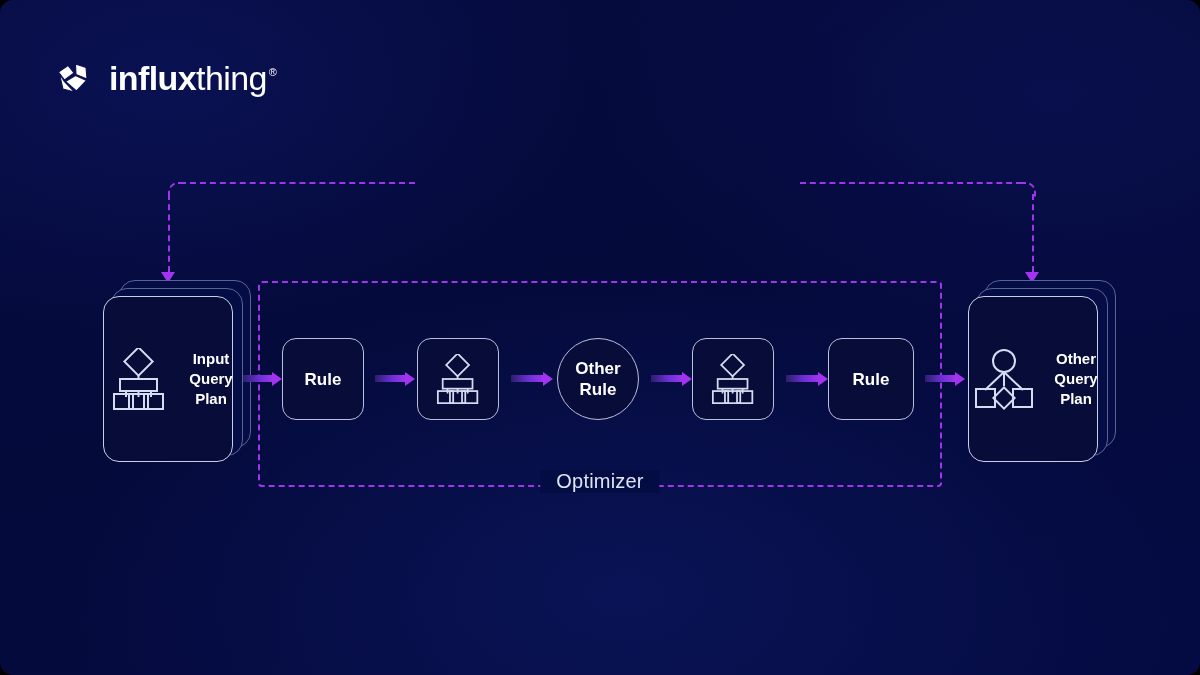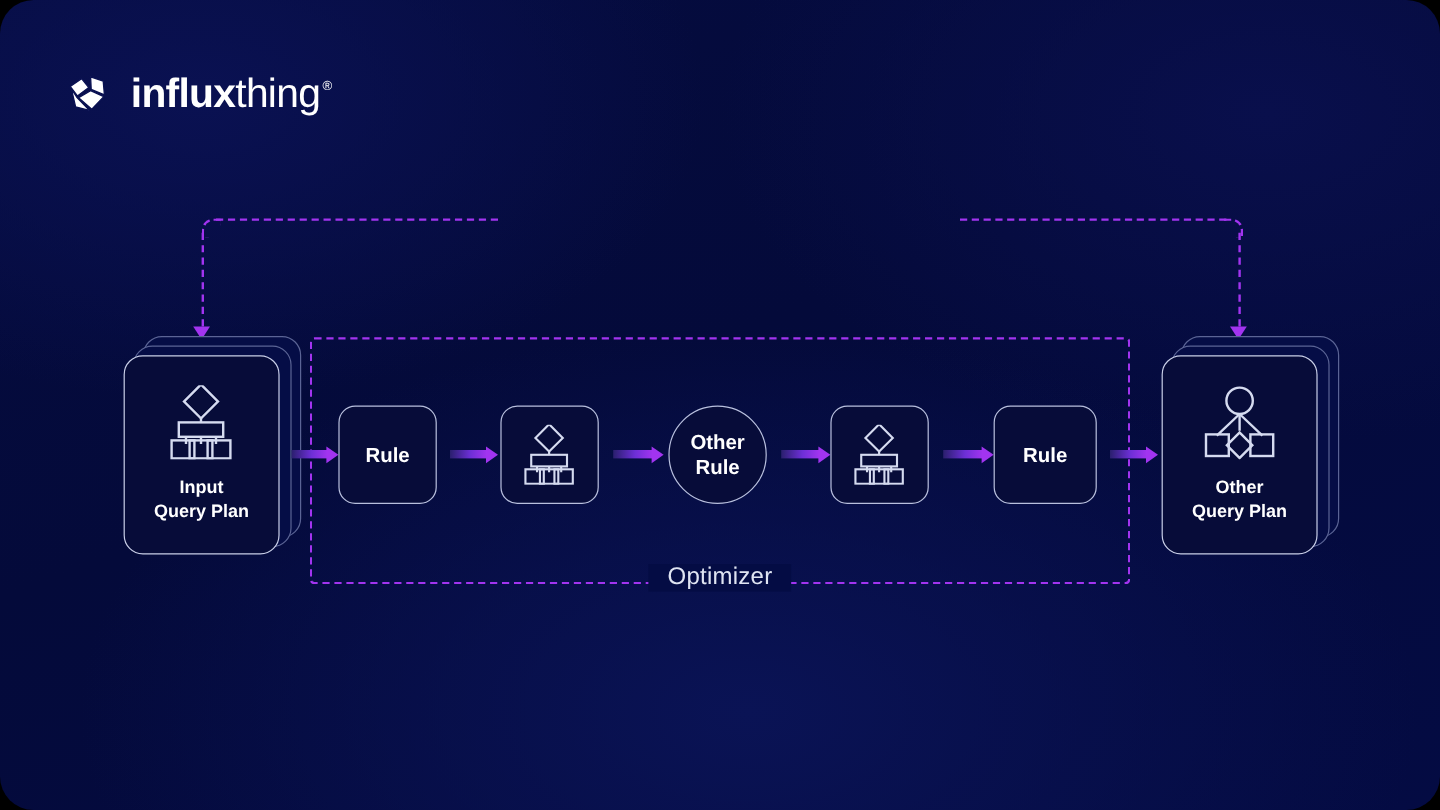--- a/index.html
+++ b/index.html
@@ -1,19 +1,19 @@
 <!DOCTYPE html>
 <html><head>
 <meta charset="utf-8">
 <style>
   html,body{margin:0;padding:0;background:#000;}
   body{width:1200px;height:675px;overflow:hidden;font-family:"Liberation Sans",sans-serif;}
 
   #stage{
-    position:relative;width:1200px;height:675px;border-radius:28px;overflow:hidden;
+    position:relative;width:1200px;height:675px;border-radius:13px;overflow:hidden;
     background:
       radial-gradient(900px 520px at 52% 88%, #0a1355 0%, rgba(10,19,85,0) 62%),
       radial-gradient(700px 420px at 14% 12%, #0a1152 0%, rgba(10,17,82,0) 60%),
       radial-gradient(760px 460px at 88% 14%, #090f4c 0%, rgba(9,15,76,0) 60%),
       linear-gradient(160deg,#050c40 0%,#040a3a 45%,#040b43 100%);
   }
 
   
   #logo{position:absolute;left:55px;top:58px;display:flex;align-items:center;gap:14px;}
   #logo .mark{width:40px;height:40px;display:block;}
@@ -37,21 +37,21 @@
   
   #optimizer-box{position:absolute;left:258px;top:281px;width:680px;height:202px;
     border:2px dashed #a234f0;border-radius:4px;}
   #optimizer-label{position:absolute;left:50%;transform:translateX(-50%);top:470px;
     background:#040c44;padding:0 16px;color:#dfe4f2;font-size:20px;letter-spacing:.2px;}
 
   
   .plan-wrap{position:absolute;width:130px;height:166px;}
   .plan-ghost{position:absolute;width:130px;height:166px;border:1px solid #5b6495;border-radius:16px;background:#050d46;}
   .plan-card{position:absolute;left:0;top:16px;width:130px;height:166px;border:1px solid #c9cfe8;
-    border-radius:16px;background:#070c39;display:flex;flex-direction:column;align-items:center;
+    border-radius:16px;background:#070c39;display:flex;align-items:center;
     justify-content:center;gap:14px;box-sizing:border-box;}
   .plan-label{color:#fff;font-size:15px;font-weight:bold;line-height:20px;text-align:center;}
 
   .node-box{position:absolute;border:1px solid #b9c0de;border-radius:14px;background:#070c39;
     display:flex;align-items:center;justify-content:center;box-sizing:border-box;}
   .node-text{color:#fff;font-size:17px;font-weight:bold;text-align:center;line-height:21px;}
   .node-circle{position:absolute;border:1px solid #b9c0de;border-radius:50%;background:#070c39;
     display:flex;align-items:center;justify-content:center;box-sizing:border-box;}
 
   .arrow{position:absolute;height:7px;

